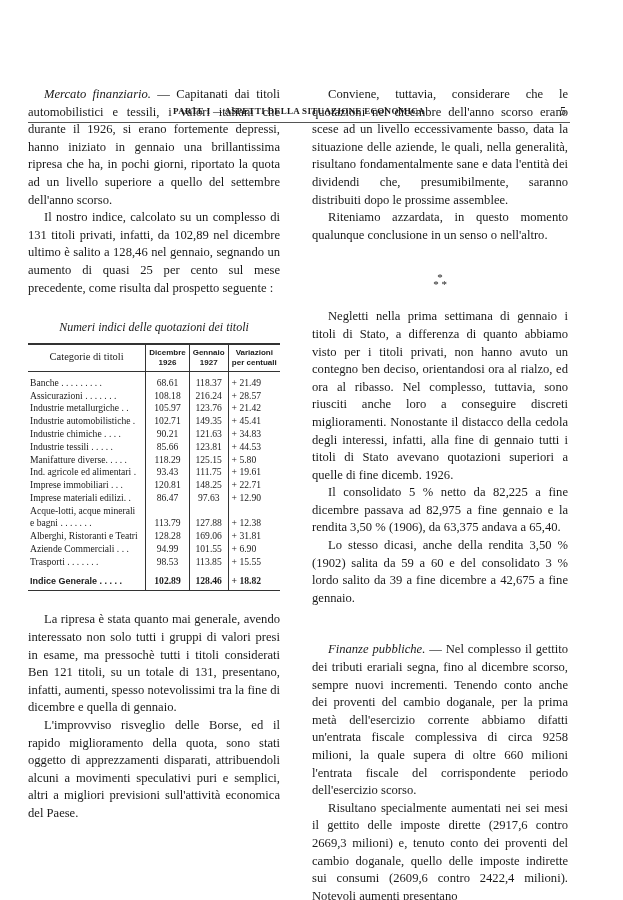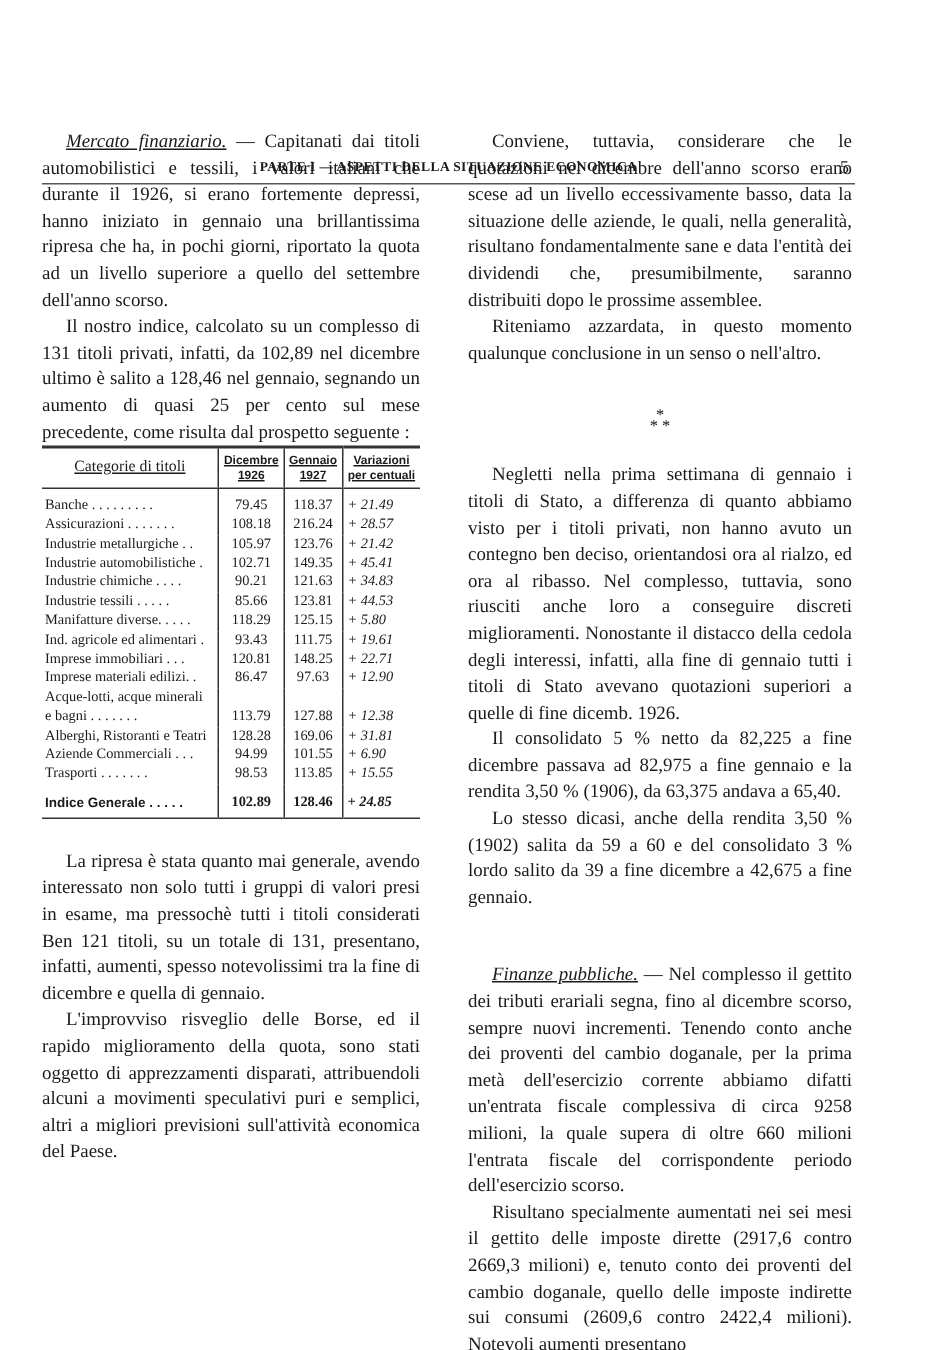--- a/index.html
+++ b/index.html
@@ -22,76 +22,77 @@
     position: absolute; right: 4px; top: 0px; font-size: 12px;
     font-family: "Liberation Serif", serif;
   }
   .col {
     position: absolute; font-family: "Liberation Serif", serif;
     font-size: 12.6px; line-height: 17.6px; text-align: justify;
   }
   .col.left { left: 28px; top: 86px; width: 252px; }
   .col.right { left: 312px; top: 86px; width: 256px; }
   .col p { margin: 0; text-indent: 16px; }
-  .it { font-style: italic; text-decoration: underline; }
+  .it { font-style: italic; }
   .stars {
     text-align: center; font-size: 11px; line-height: 7px; margin: 30px 0 20px 0;
   }
   .stars .top { display:block; }
   .table-caption {
     text-align: center; font-style: italic; font-size: 12px;
     margin: 22px 0 6px 0;
   }
   table.idx {
     width: 252px; border-collapse: collapse; font-size: 9.6px;
     font-family: "Liberation Serif", serif; line-height: 12.8px;
   }
   table.idx thead th {
     font-weight: normal; border-top: 2px solid #333; border-bottom: 1px solid #333;
-    padding: 3px 2px; vertical-align: middle; text-decoration: underline;
+    padding: 3px 2px; vertical-align: middle;
   }
   table.idx th.cat { font-size: 10.5px; text-align: center; }
   table.idx th.num {
     font-family: "Liberation Sans", sans-serif; font-size: 8px; line-height: 10px;
     font-weight: bold; border-left: 1px solid #333; text-align: center;
   }
   table.idx td { padding: 0 2px; white-space: nowrap; }
   table.idx td.cat { text-align: left; overflow: hidden; max-width: 128px; }
   table.idx td.v { text-align: center; border-left: 1px solid #333; }
-  table.idx td.p { text-align: left; border-left: 1px solid #333; padding-left: 3px; font-style: italic; }
+  table.idx td.p { text-align: left; border-left: 1px solid #333; padding-left: 3px; }
   table.idx tr.first td { padding-top: 5px; }
   table.idx tr.total td { font-weight: bold; padding-top: 6px; padding-bottom: 3px; border-bottom: 1px solid #333; }
   table.idx tr.total td.cat { font-family: "Liberation Sans", sans-serif; font-size: 9px; }
   .p-gap { height: 20px; }
 </style>
 </head>
 <body>
 
 <div class="header">
   <div class="title">PARTE I — ASPETTI DELLA SITUAZIONE ECONOMICA</div>
   <div class="pagenum">5</div>
 </div>
 
 <div class="col left">
   <p><span class="it">Mercato finanziario.</span><span> — Capitanati dai titoli automobilistici e tessili, i valori italiani che durante il 1926, si erano fortemente depressi, hanno iniziato in gennaio una brillantissima ripresa che ha, in pochi giorni, riportato la quota ad un livello superiore a quello del settembre dell'anno scorso.</span></p>
   <p>Il nostro indice, calcolato su un complesso di 131 titoli privati, infatti, da 102,89 nel dicembre ultimo è salito a 128,46 nel gennaio, segnando un aumento di quasi 25 per cento sul mese precedente, come risulta dal prospetto seguente :</p>
 
+  <div class="table-caption">Numeri indici delle quotazioni dei titoli</div>
   <table class="idx">
     <thead>
       <tr>
         <th class="cat">Categorie di titoli</th>
         <th class="num"><span>Dicembre</span><br><span>1926</span></th>
         <th class="num"><span>Gennaio</span><br><span>1927</span></th>
         <th class="num"><span>Variazioni</span><br><span>per centuali</span></th>
       </tr>
     </thead>
     <tbody id="table-body">
         <tr class="first">
           <td class="cat"><span>Banche</span> <span class="dots">. . . . . . . . .</span></td>
-          <td class="v">79.45</td>
+          <td class="v">68.61</td>
           <td class="v">118.37</td>
           <td class="p">+ 21.49</td>
         </tr>
         <tr>
           <td class="cat"><span>Assicurazioni</span> <span class="dots">. . . . . . .</span></td>
           <td class="v">108.18</td>
           <td class="v">216.24</td>
           <td class="p">+ 28.57</td>
         </tr>
         <tr>
@@ -169,21 +170,21 @@
         <tr>
           <td class="cat"><span>Trasporti</span> <span class="dots">. . . . . . .</span></td>
           <td class="v">98.53</td>
           <td class="v">113.85</td>
           <td class="p">+ 15.55</td>
         </tr>
         <tr class="total">
           <td class="cat"><span>Indice Generale</span> <span class="dots">. . . . .</span></td>
           <td class="v">102.89</td>
           <td class="v">128.46</td>
-          <td class="p">+ 24.85</td>
+          <td class="p">+ 18.82</td>
         </tr>
       </tbody>
   </table>
 
   <div class="p-gap"></div>
   <p>La ripresa è stata quanto mai generale, avendo interessato non solo tutti i gruppi di valori presi in esame, ma pressochè tutti i titoli considerati Ben 121 titoli, su un totale di 131, presentano, infatti, aumenti, spesso notevolissimi tra la fine di dicembre e quella di gennaio.</p>
   <p>L'improvviso risveglio delle Borse, ed il rapido miglioramento della quota, sono stati oggetto di apprezzamenti disparati, attribuendoli alcuni a movimenti speculativi puri e semplici, altri a migliori previsioni sull'attività economica del Paese.</p>
 </div>
 
 <div class="col right">

